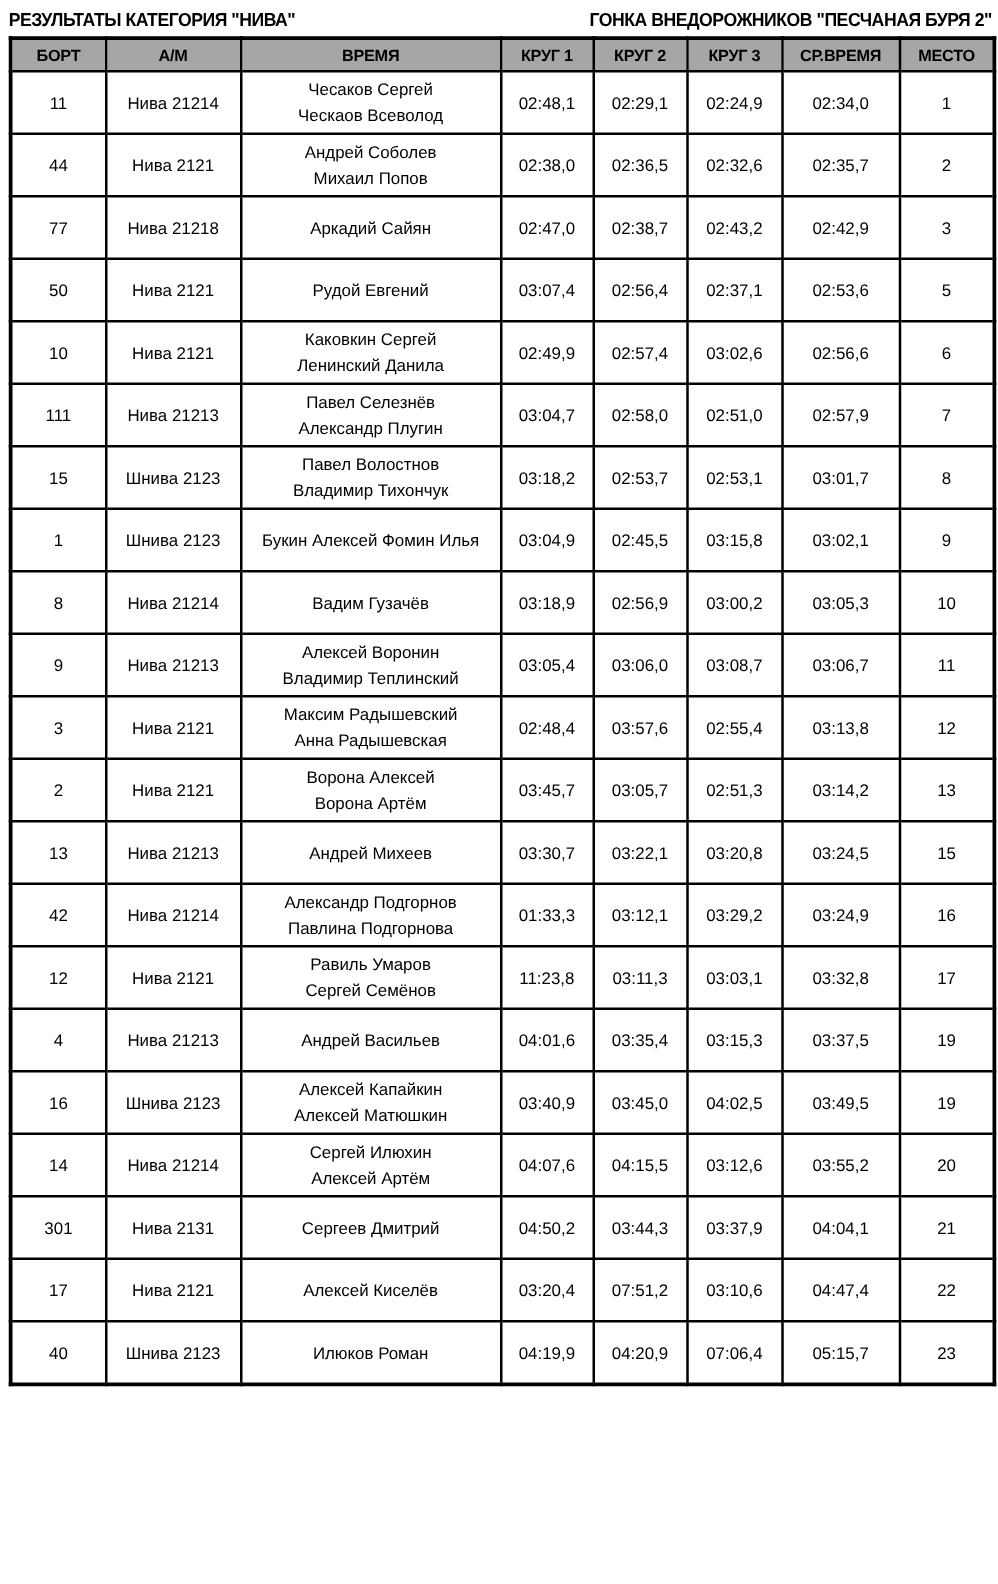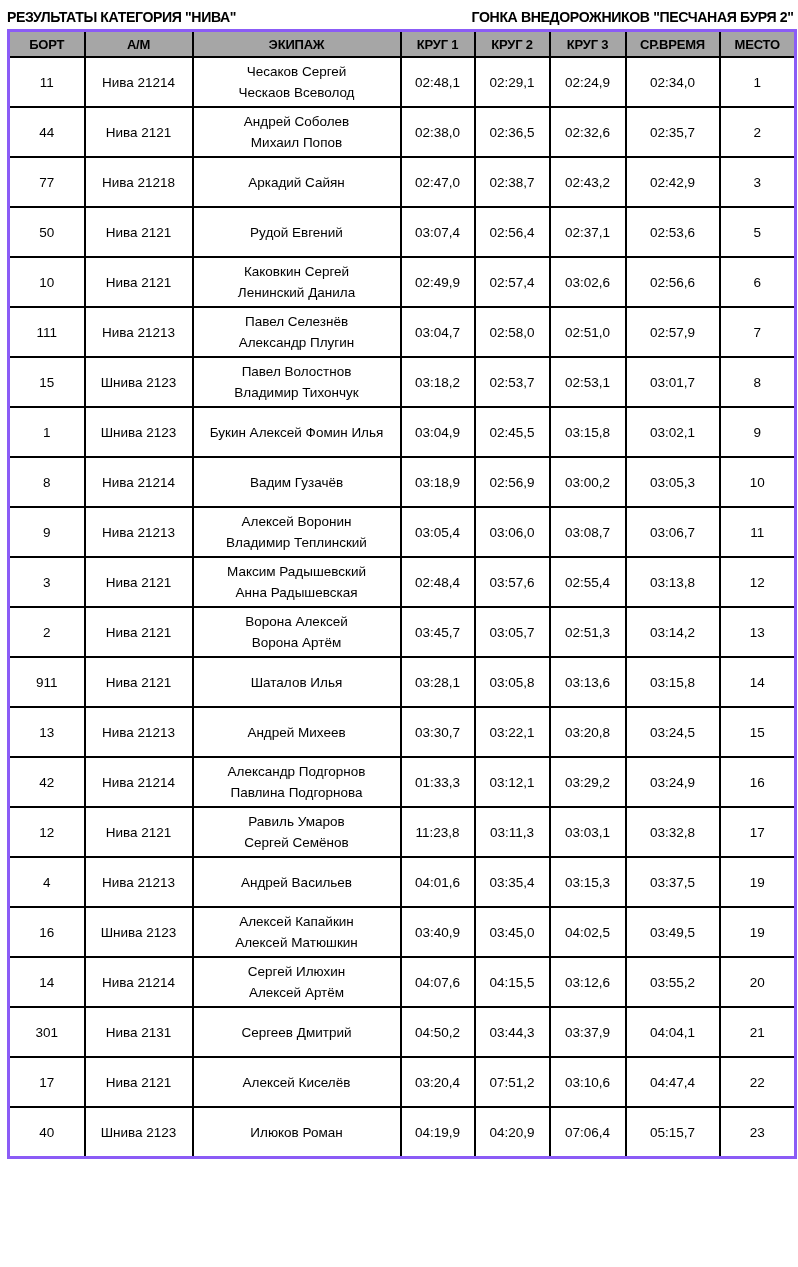--- a/index.html
+++ b/index.html
@@ -30,21 +30,21 @@
     letter-spacing: -0.4px;
     white-space: nowrap;
   }
   .title-left  { transform: scaleX(0.94); transform-origin: left center; }
   .title-right { transform: scaleX(0.94); transform-origin: right center; }
 
   table.results {
     border-collapse: collapse;
     table-layout: fixed;
     width: 787px;
-    border: 3px solid #8b5cf6;
+    border: 3px solid #000000;
   }
   table.results th,
   table.results td {
     border: 2px solid #000000;
     text-align: center;
     vertical-align: middle;
     overflow: hidden;
     padding: 0 2px;
   }
   table.results thead th {
@@ -91,21 +91,21 @@
       <col class="c-lap">
         <col class="c-lap2">
         <col class="c-lap3">
       <col class="c-avg">
         <col class="c-place">
     </colgroup>
     <thead>
       <tr>
         <th>БОРТ</th>
         <th>А/М</th>
-        <th>ЭКИПАЖ</th>
+        <th>ВРЕМЯ</th>
         <th>КРУГ 1</th>
         <th>КРУГ 2</th>
         <th>КРУГ 3</th>
         <th>СР.ВРЕМЯ</th>
         <th>МЕСТО</th>
       </tr>
     </thead>
     <tbody id="results-body">
         <tr>
           <td>11</td>
@@ -253,32 +253,20 @@
             <div class="crew-line">Ворона Алексей</div>
             <div class="crew-line">Ворона Артём</div>
           </td>
           <td>03:45,7</td>
           <td>03:05,7</td>
           <td>02:51,3</td>
           <td>03:14,2</td>
           <td>13</td>
         </tr>
         <tr>
-          <td>911</td>
-          <td>Нива 2121</td>
-          <td>
-            <div class="crew-line">Шаталов Илья</div>
-          </td>
-          <td>03:28,1</td>
-          <td>03:05,8</td>
-          <td>03:13,6</td>
-          <td>03:15,8</td>
-          <td>14</td>
-        </tr>
-        <tr>
           <td>13</td>
           <td>Нива 21213</td>
           <td>
             <div class="crew-line">Андрей Михеев</div>
           </td>
           <td>03:30,7</td>
           <td>03:22,1</td>
           <td>03:20,8</td>
           <td>03:24,5</td>
           <td>15</td>

